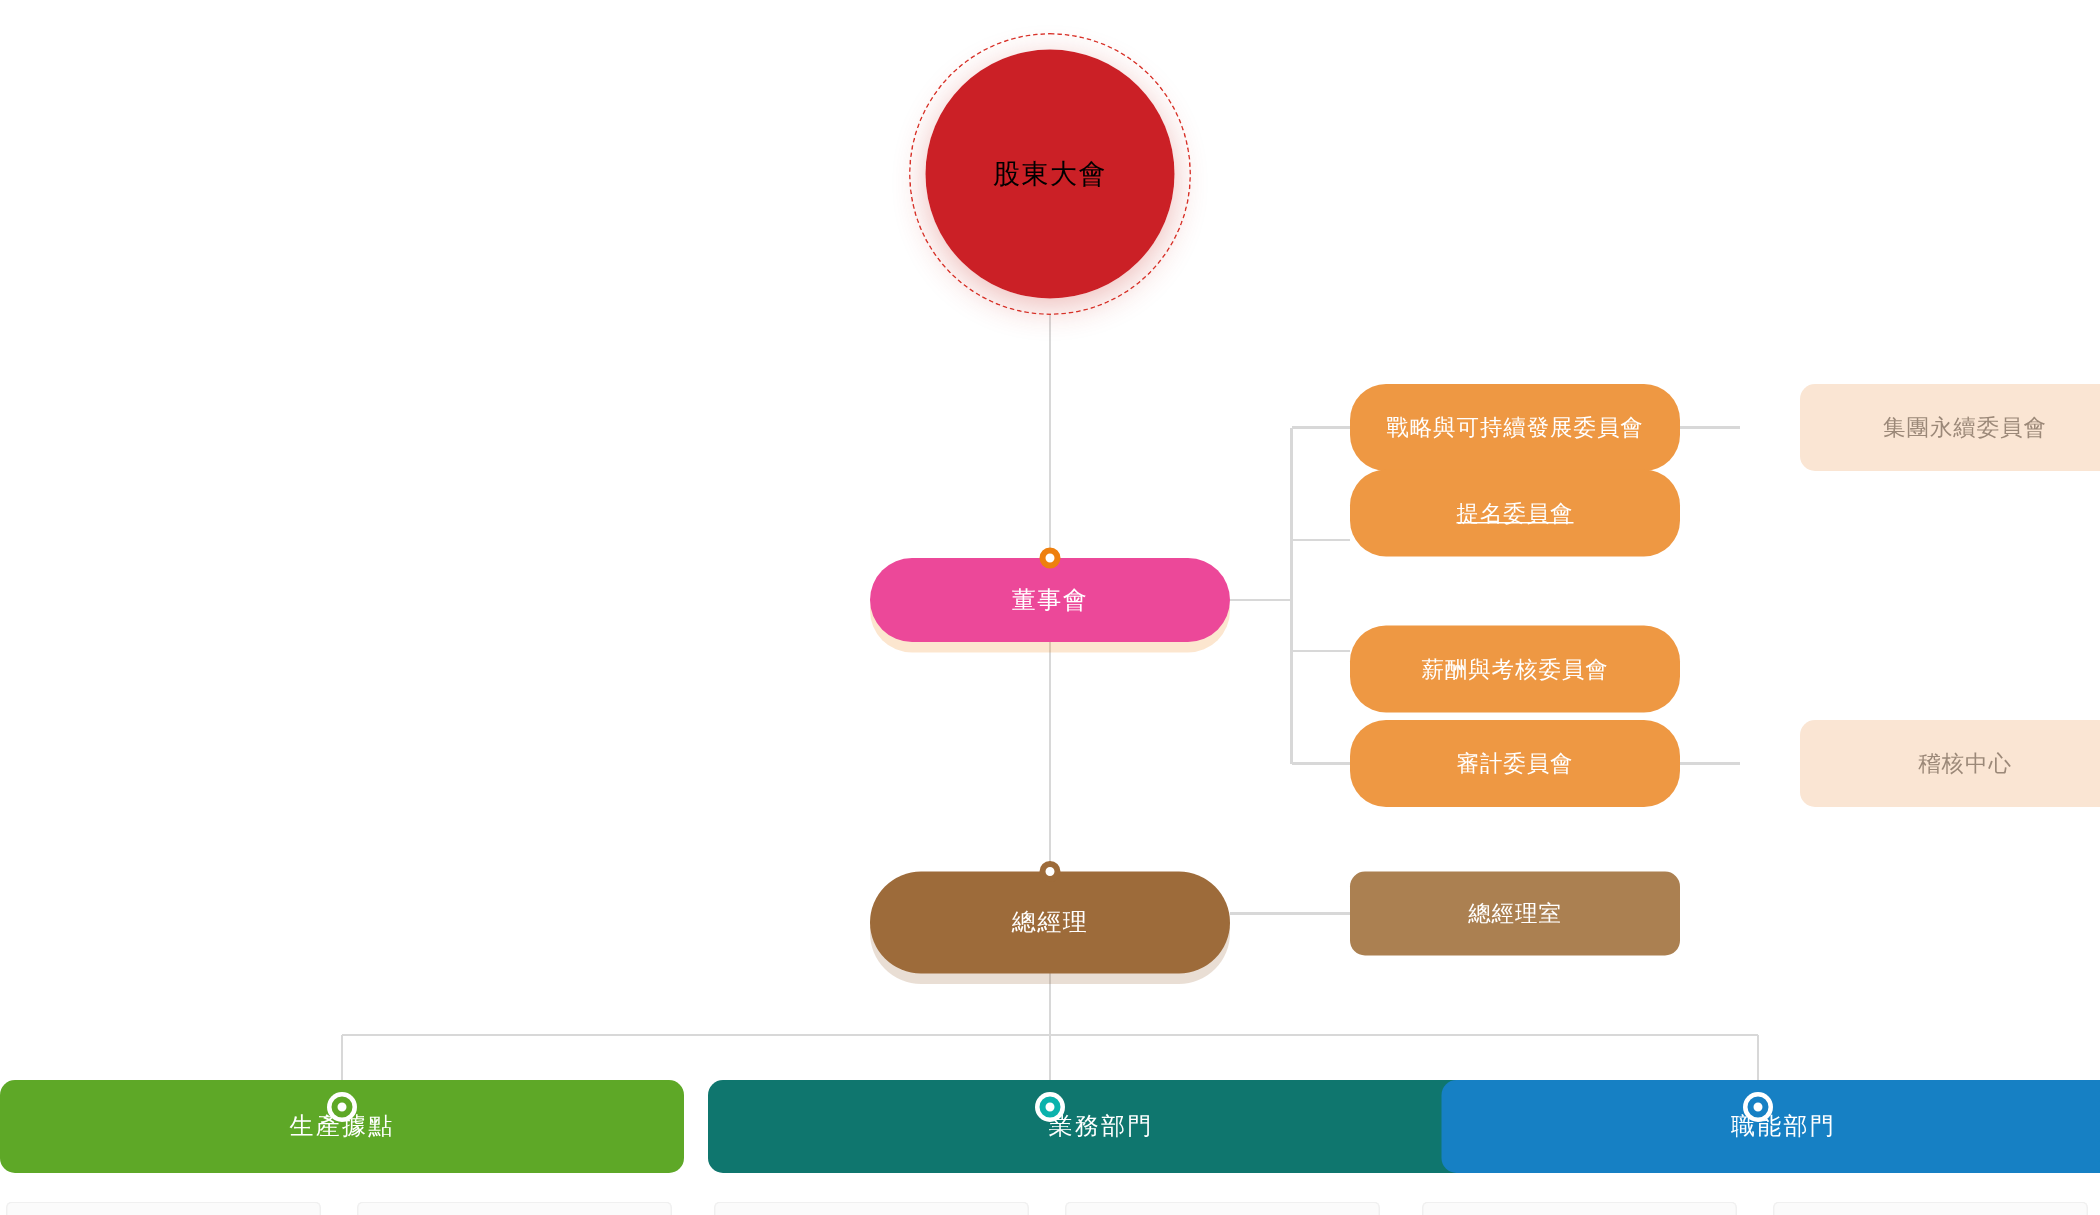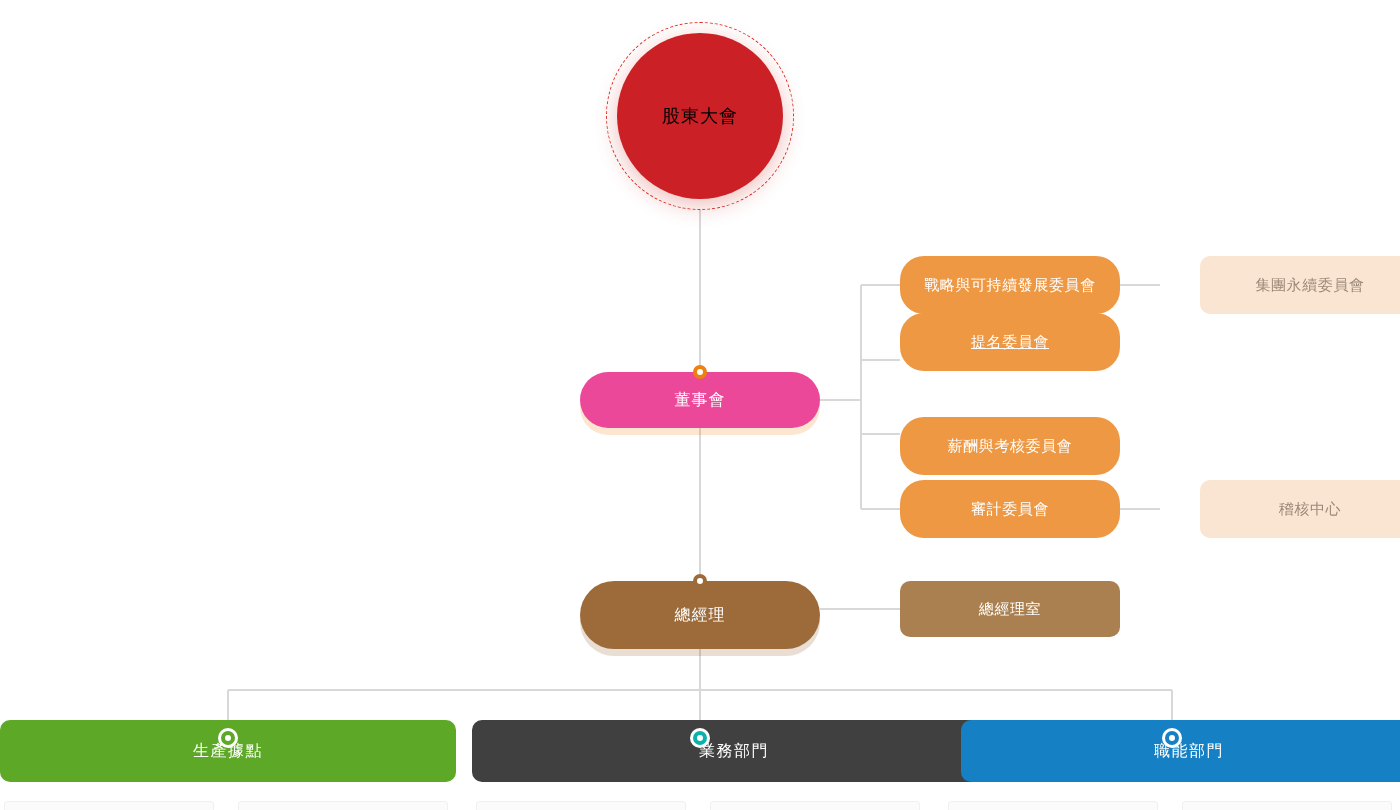--- a/index.html
+++ b/index.html
@@ -195,21 +195,21 @@
     box-sizing: border-box;
   }
   .division.production {
     left: 0px;
     width: 456px;
     background: #5ea827;
   }
   .division.sales {
     left: 472px;
     width: 524px;
-    background: #404040;
+    background: #0f766e;
   }
   .division.functional {
     left: 944px;
     width: 456px;
     background: #1680c4;
     margin-left: 17px;
   }
 
   
   .ghost-card {

